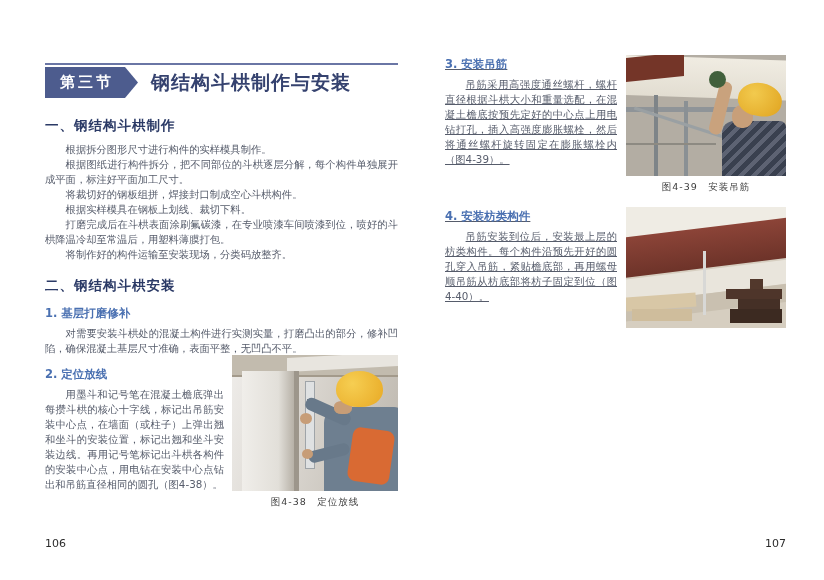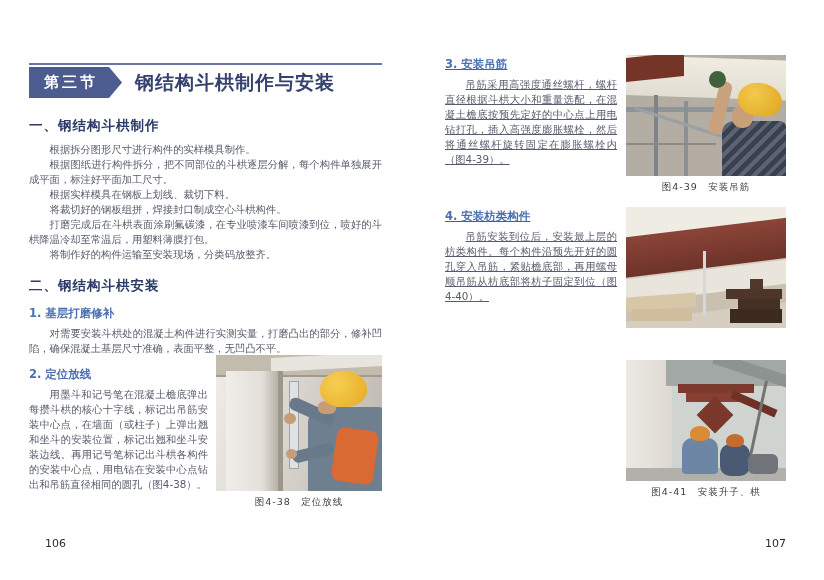--- a/index.html
+++ b/index.html
@@ -2,21 +2,21 @@
 <html><head>
 <meta charset="utf-8">
 <style>
   html,body{margin:0;padding:0;}
   body{
     width:824px;height:580px;position:relative;background:#ffffff;
     font-family:"DejaVu Sans","Liberation Sans",sans-serif;
     overflow:hidden;color:#565c6b;
   }
   .page{position:absolute;}
-  .page-left{left:29px;top:60px;width:353px;}
+  .page-left{left:45px;top:60px;width:353px;}
   .page-right{left:445px;top:55px;width:341px;}
 
   
   .section-header{position:relative;height:42px;}
   .header-rule{position:absolute;top:3px;left:0;right:0;height:2px;background:#6a76a5;}
   .header-row{position:absolute;top:7px;left:0;display:flex;align-items:center;gap:13px;}
   .section-badge{
     background:#4d5c8e;color:#fff;font-size:15px;font-weight:bold;letter-spacing:3px;
     padding:6px 24px 6px 15px;
     clip-path:polygon(0 0,calc(100% - 13px) 0,100% 50%,calc(100% - 13px) 100%,0 100%);
@@ -63,22 +63,22 @@
     <div class="header-rule"></div>
     <div class="header-row">
       <div class="section-badge">第三节</div>
       <h1 class="section-title">钢结构斗栱制作与安装</h1>
     </div>
   </div>
 
   <h2 class="h-main">一、钢结构斗栱制作</h2>
   <p class="body">根据拆分图形尺寸进行构件的实样模具制作。</p>
   <p class="body">根据图纸进行构件拆分，把不同部位的斗栱逐层分解，每个构件单独展开成平面，标注好平面加工尺寸。</p>
+  <p class="body">将裁切好的钢板组拼，焊接封口制成空心斗栱构件。</p>
   <p class="body">根据实样模具在钢板上划线、裁切下料。</p>
-  <p class="body">将裁切好的钢板组拼，焊接封口制成空心斗栱构件。</p>
   <p class="body">打磨完成后在斗栱表面涂刷氟碳漆，在专业喷漆车间喷漆到位，喷好的斗栱降温冷却至常温后，用塑料薄膜打包。</p>
   <p class="body">将制作好的构件运输至安装现场，分类码放整齐。</p>
 
   <h2 class="h-main">二、钢结构斗栱安装</h2>
 
   <h3 class="h-step">1. 基层打磨修补</h3>
   <p class="body">对需要安装斗栱处的混凝土构件进行实测实量，打磨凸出的部分，修补凹陷，确保混凝土基层尺寸准确，表面平整，无凹凸不平。</p>
 
   <div class="step2-block">
     <figure class="fig-438">
@@ -149,36 +149,17 @@
         <div class="ph" style="left:124px;top:72px;width:13px;height:10px;background:#52382c;"></div>
       </div>
     </figure>
     <div class="text-col">
       <h3 class="h-step">4. 安装枋类构件</h3>
       <p class="body">吊筋安装到位后，安装最上层的枋类构件。每个构件沿预先开好的圆孔穿入吊筋，紧贴檐底部，再用螺母顺吊筋从枋底部将枋子固定到位（图4-40）。</p>
     </div>
   </div>
 
   <div class="rblock" style="top:305px;">
-    <figure class="rfig">
-      <div class="photo rphoto p441">
-        <div class="ph" style="left:0;top:0;width:46px;height:121px;background:linear-gradient(90deg,#ece9e3,#ddd9d2);"></div>
-        <div class="ph" style="left:40px;top:0;width:120px;height:26px;background:#a2a8a5;"></div>
-        <div class="ph" style="left:86px;top:6px;width:92px;height:12px;background:#8c9390;transform:rotate(18deg);"></div>
-        <div class="ph" style="left:52px;top:24px;width:76px;height:9px;background:#7c3a2e;"></div>
-        <div class="ph" style="left:60px;top:33px;width:54px;height:9px;background:#873f32;"></div>
-        <div class="ph" style="left:76px;top:42px;width:26px;height:26px;background:#7a382c;transform:rotate(45deg);"></div>
-        <div class="ph" style="left:104px;top:40px;width:48px;height:8px;background:#6f3126;transform:rotate(24deg);"></div>
-        <div class="ph" style="left:130px;top:20px;width:3px;height:86px;background:#6f7470;transform:rotate(12deg);"></div>
-        <div class="ph" style="left:0;top:108px;width:160px;height:13px;background:#b2b0aa;"></div>
-        <div class="ph" style="left:56px;top:78px;width:36px;height:36px;background:#6e86a5;border-radius:10px 10px 4px 4px;"></div>
-        <div class="ph" style="left:64px;top:66px;width:20px;height:15px;background:#db8a35;border-radius:50% 50% 40% 40%;"></div>
-        <div class="ph" style="left:94px;top:84px;width:30px;height:32px;background:#4b5a74;border-radius:10px;"></div>
-        <div class="ph" style="left:100px;top:74px;width:18px;height:13px;background:#c66b2e;border-radius:50% 50% 40% 40%;"></div>
-        <div class="ph" style="left:122px;top:94px;width:30px;height:20px;background:#70737a;border-radius:6px;"></div>
-      </div>
-      <figcaption>图4-41　安装升子、栱</figcaption>
-    </figure>
   </div>
 </div>
 
 <div class="page-num page-num-left">106</div>
 <div class="page-num page-num-right">107</div>
 
 </body></html>

